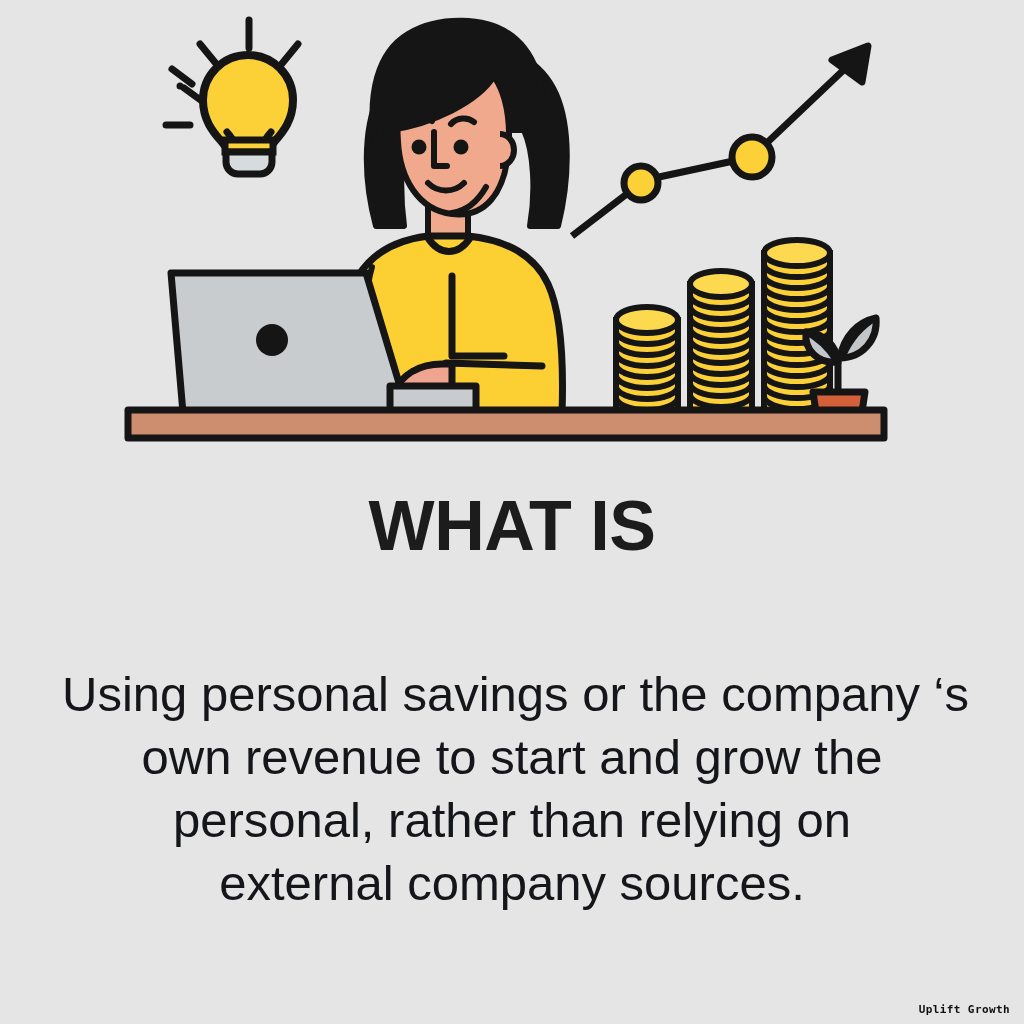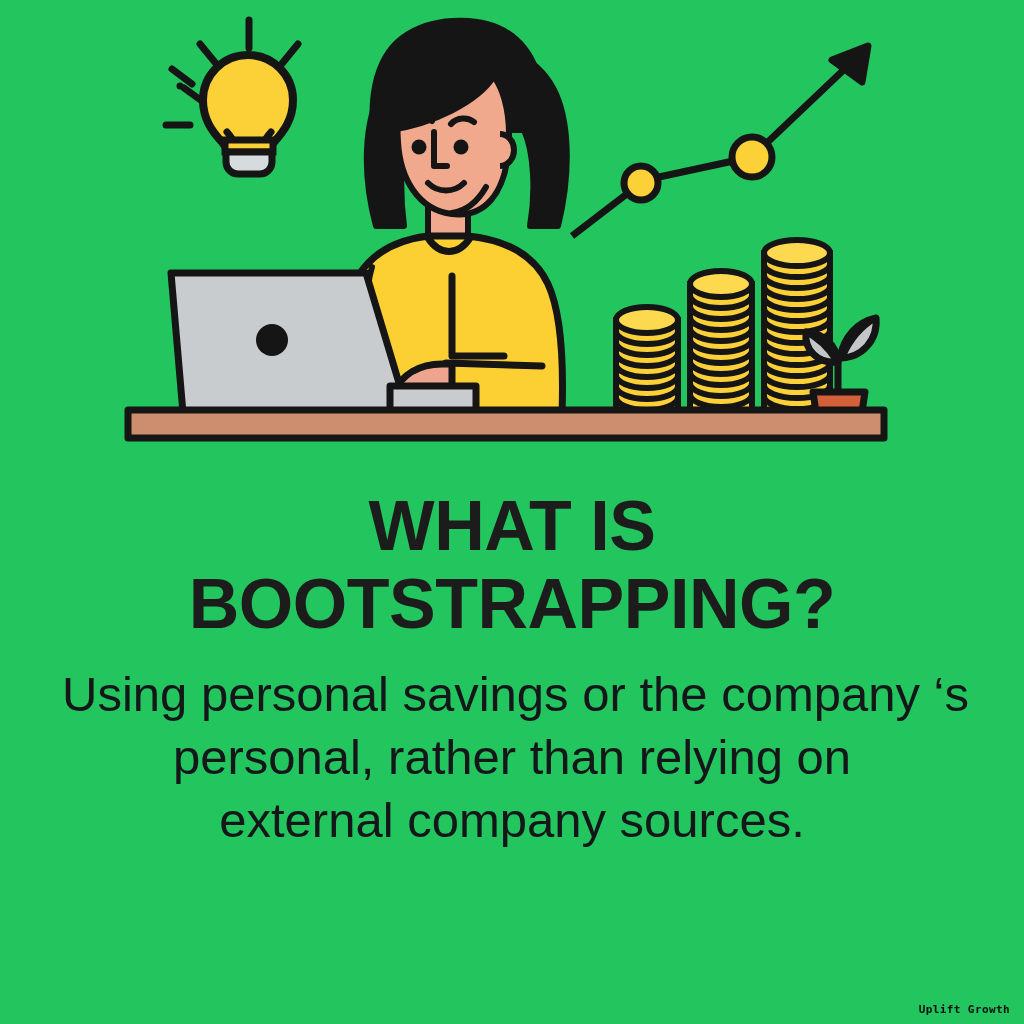--- a/index.html
+++ b/index.html
@@ -4,21 +4,21 @@
 <style>
   html, body {
     margin: 0;
     padding: 0;
     background: #ffffff;
   }
   #poster {
     position: relative;
     width: 1024px;
     height: 1024px;
-    background: #22c55e;
+    background: #e5e5e5;
     overflow: hidden;
     font-family: "Liberation Sans", sans-serif;
   }
   #illustration {
     position: absolute;
     left: 0;
     top: 0;
     width: 1024px;
     height: 470px;
   }
@@ -203,24 +203,24 @@
     </g>
 
     <g>
       <path d="M128 410 l756 0 l0 28 l-756 0 z" fill="#CC8E6E" stroke="#151515" stroke-width="7" stroke-linejoin="round"></path>
     </g>
 
   </svg>
 
   <div id="title-block">
     <div class="title-line">WHAT IS</div>
-    <div class="title-line">BOOTSTRAPPING?</div>
   </div>
 
   <div id="body-block">
     <div class="body-line">Using personal savings or the company ‘s</div>
+    <div class="body-line">own revenue to start and grow the</div>
     <div class="body-line">personal, rather than relying on</div>
     <div class="body-line">external company sources.</div>
   </div>
 
   <div id="watermark">Uplift Growth</div>
 
 </div>
 
 </body></html>

